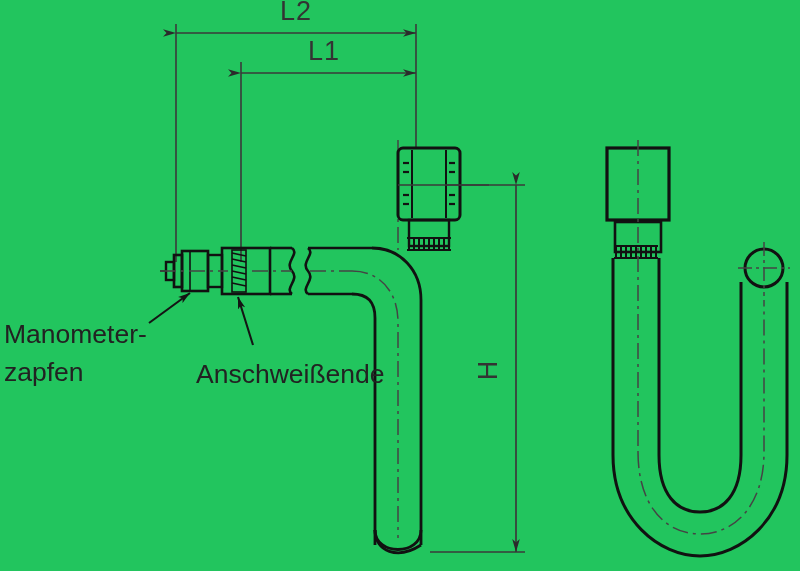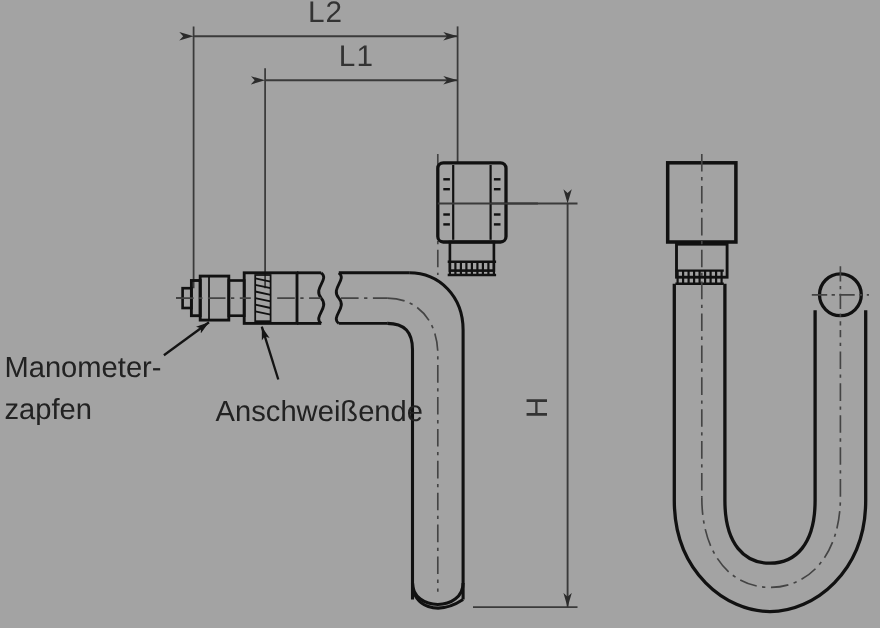--- a/index.html
+++ b/index.html
@@ -7,21 +7,21 @@
     padding: 0;
     background: #ffffff;
   }
   body {
     font-family: "Liberation Sans", sans-serif;
   }
   #stage {
     position: relative;
     width: 800px;
     height: 571px;
-    background: #a3a3a3;
+    background: #22c55e;
     overflow: hidden;
   }
   #drawing {
     position: absolute;
     left: 0;
     top: 0;
     width: 800px;
     height: 571px;
   }
   .lbl {

